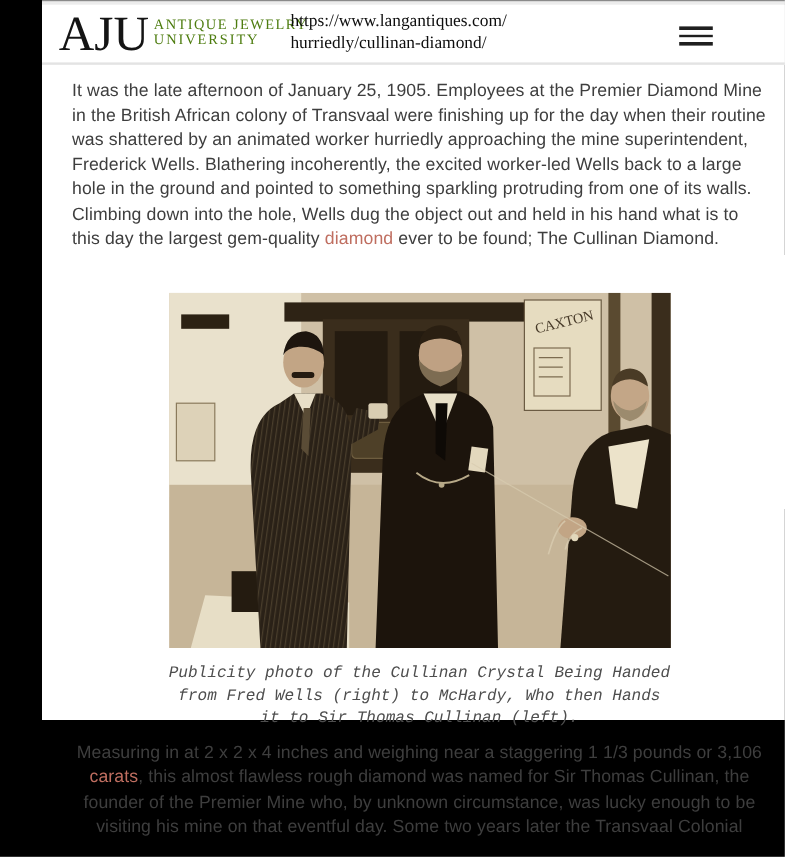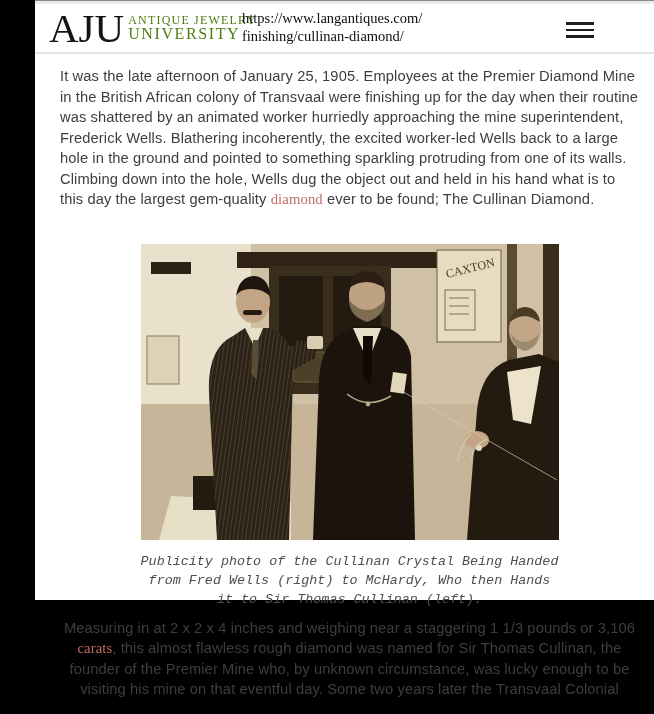--- a/index.html
+++ b/index.html
@@ -51,21 +51,21 @@
     margin-top: 7px;
     font-family: "Liberation Serif", "DejaVu Serif", serif;
     color: #4d7c0f;
   }
   .logo-name .line1 {
     font-size: 12px;
     letter-spacing: 1.2px;
     line-height: 13px;
   }
   .logo-name .line2 {
-    font-size: 16px;
+    font-size: 12px;
     letter-spacing: 1.6px;
     line-height: 13px;
   }
   .url-annotation {
     position: absolute;
     left: 207px; top: 5px;
     font-family: "Liberation Serif", "DejaVu Serif", serif;
     font-weight: normal;
     font-size: 14.5px;
     line-height: 18px;
@@ -92,21 +92,20 @@
   }
   .article p {
     font-size: 14.7px;
     line-height: 20.5px;
     letter-spacing: 0.1px;
   }
   .article a {
     color: var(--link-color);
     text-decoration: none;
     cursor: pointer;
-    font-family: Liberation Serif, serif;
   }
   figure.photo-figure {
     margin: 34px auto 0 auto;
     width: 418px;
     text-align: center;
   }
   .photo-figure svg { display: block; width: 418px; height: 296px; }
   figcaption {
     margin: 12px auto 0 auto;
     max-width: 478px;
@@ -129,21 +128,21 @@
     <div class="logo">
       <div class="logo-acronym">AJU</div>
       <div class="logo-name">
         <div class="line1">ANTIQUE JEWELRY</div>
         <div class="line2">UNIVERSITY</div>
       </div>
     </div>
 
     <div class="url-annotation">
       <div>https://www.langantiques.com/</div>
-      <div>finishing/cullinan-diamond/</div>
+      <div>hurriedly/cullinan-diamond/</div>
     </div>
 
     <div class="hamburger">
       <span></span>
       <span></span>
       <span></span>
     </div>
   </header>
 
   <main class="article">

